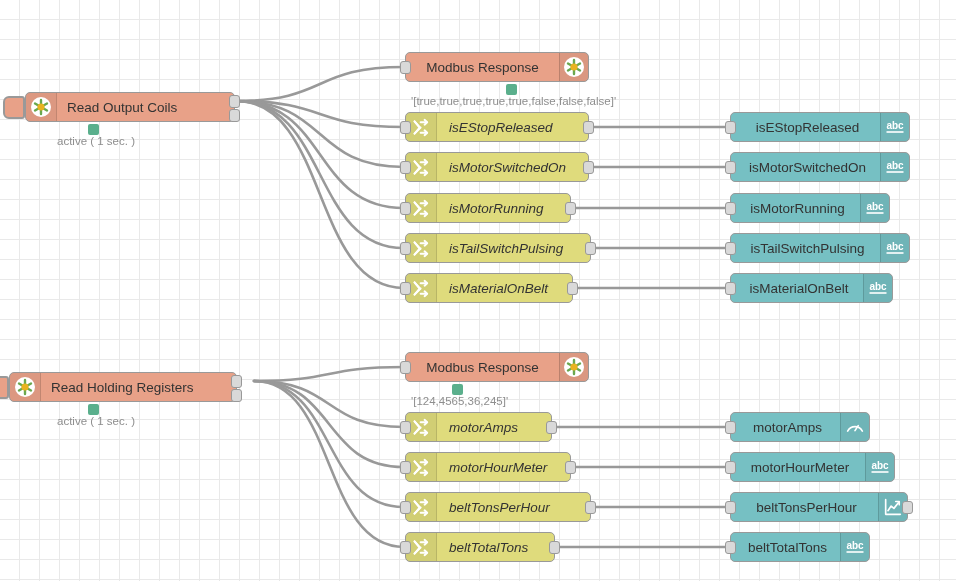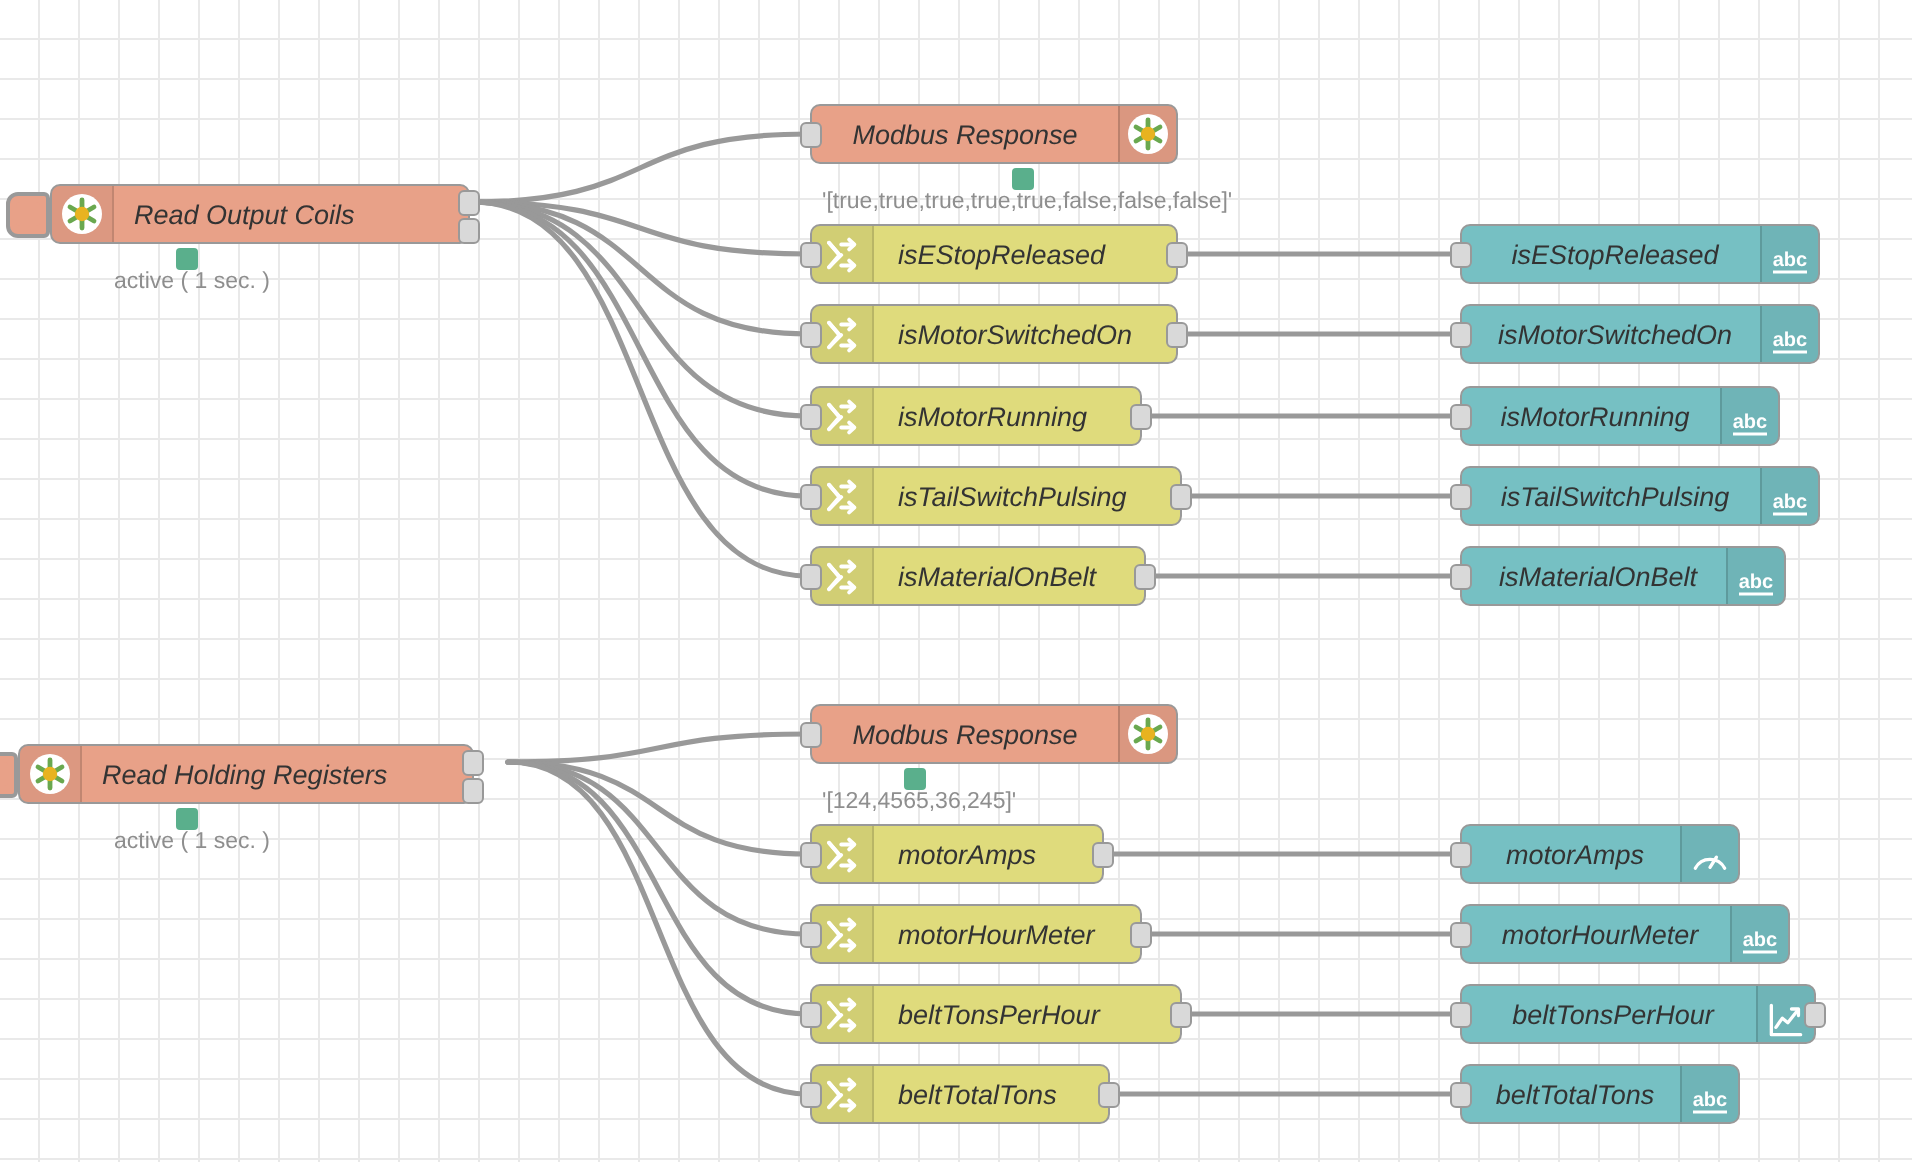--- a/index.html
+++ b/index.html
@@ -21,21 +21,21 @@
   .node{
     position:absolute;box-sizing:border-box;
     height:30px;border-radius:5px;
     border:1px solid #999999;
     display:flex;align-items:center;
     box-shadow:0 0 0 0 rgba(0,0,0,0);
   }
   .node .label{
     flex:1;display:flex;align-items:center;
     font-size:13.5px;color:#333333;
-    white-space:nowrap;padding:0 8px;font-style:italic;
+    white-space:nowrap;padding:0 8px;
   }
   .node.src .label{justify-content:flex-start;padding-left:10px;}
   .node.resp .label{justify-content:center;}
   .node.fn .label{justify-content:flex-start;font-style:italic;padding-left:12px;}
   .node.ui .label{justify-content:center;padding-right:4px;}
 
   .orange{background:#e8a188;}
   .yellow{background:#dfdb7c;}
   .cyan{background:#76c0c3;}
 
@@ -46,21 +46,21 @@
     border-radius:4px 0 0 4px;
     display:flex;align-items:center;justify-content:center;
   }
   .icon-right{
     width:28px;height:28px;flex:0 0 28px;
     border-left:1px solid rgba(0,0,0,0.15);
     border-radius:0 4px 4px 0;
     display:flex;align-items:center;justify-content:center;
   }
   .yellow .icon-left{background:rgba(0,0,0,0.06);}
-  .cyan .icon-right{background:rgba(0,0,0,0.06);align-items:flex-end;}
+  .cyan .icon-right{background:rgba(0,0,0,0.06);}
   .orange .icon-right{background:rgba(0,0,0,0.06);}
   .orange .icon-left{background:rgba(0,0,0,0.05);}
 
   
   .port{
     position:absolute;width:11px;height:13px;
     background:#d9d9d9;border:1px solid #999999;border-radius:3px;
     box-sizing:border-box;
   }
   .port.in{left:-6px;}

